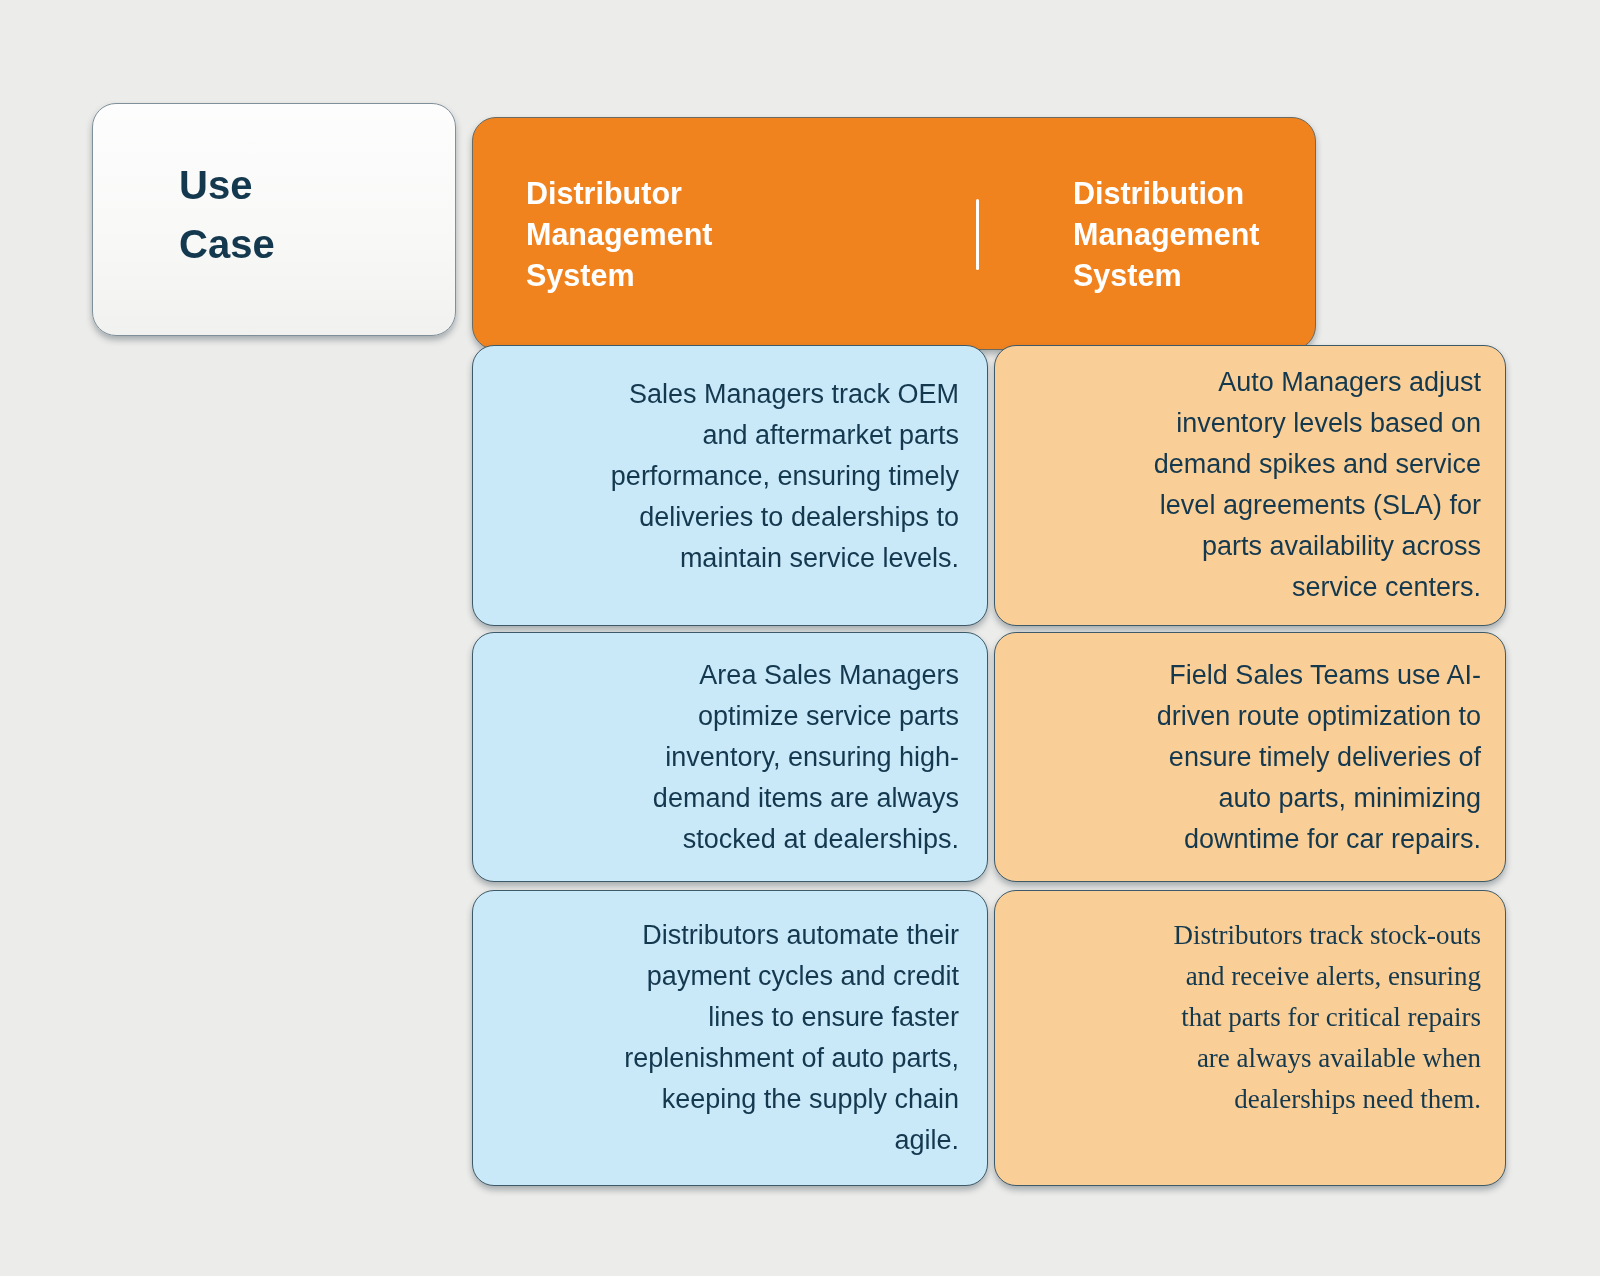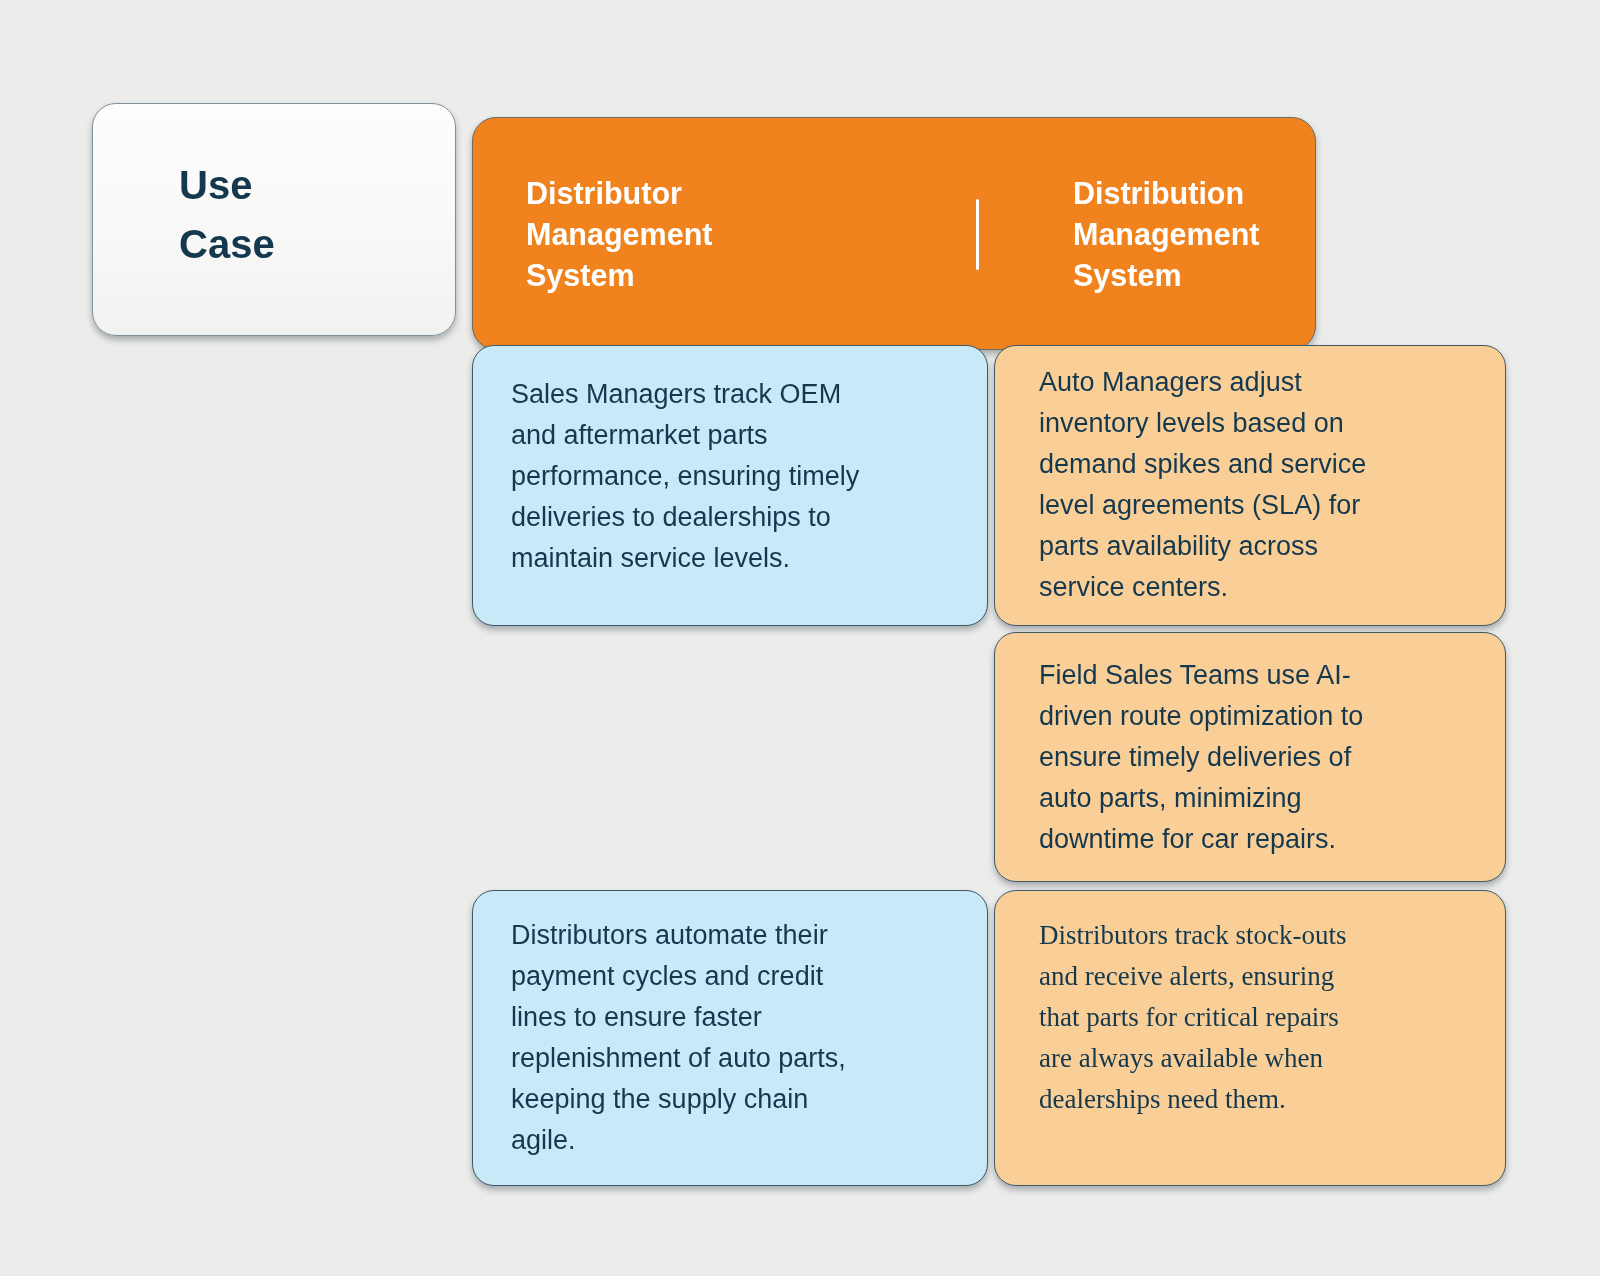--- a/index.html
+++ b/index.html
@@ -84,20 +84,21 @@
     font-size: 43px;
     font-weight: 600;
     line-height: 65px;
     color: var(--text-dark, #14384E);
     white-space: pre-line;
   }
   
   .cell {
     border-radius: 22px;
     border: 1.5px solid #3E5A68;
+    text-align: right;
   }
   .cell .cell-text {
     font-size: 27px;
     font-weight: 500;
     line-height: 41px;
     color: var(--text-dark, #14384E);
     white-space: pre-line;
   }
   .blue  { background: var(--blue-cell-bg, #C9E8F8); }
   .peach { background: var(--peach-cell-bg, #FACF97); }
@@ -138,20 +139,27 @@
   </div>
   <div class="card cell peach c-p1">
     <div class="cell-text">Auto Managers adjust
 inventory levels based on
 demand spikes and service
 level agreements (SLA) for
 parts availability across
 service centers.</div>
   </div>
 
+  <div class="card cell blue c-b2">
+    <div class="cell-text">Area Sales Managers
+optimize service parts
+inventory, ensuring high-
+demand items are always
+stocked at dealerships.</div>
+  </div>
   <div class="card cell peach c-p2">
     <div class="cell-text">Field Sales Teams use AI-
 driven route optimization to
 ensure timely deliveries of
 auto parts, minimizing
 downtime for car repairs.</div>
   </div>
 
   <div class="card cell blue c-b3">
     <div class="cell-text">Distributors automate their

